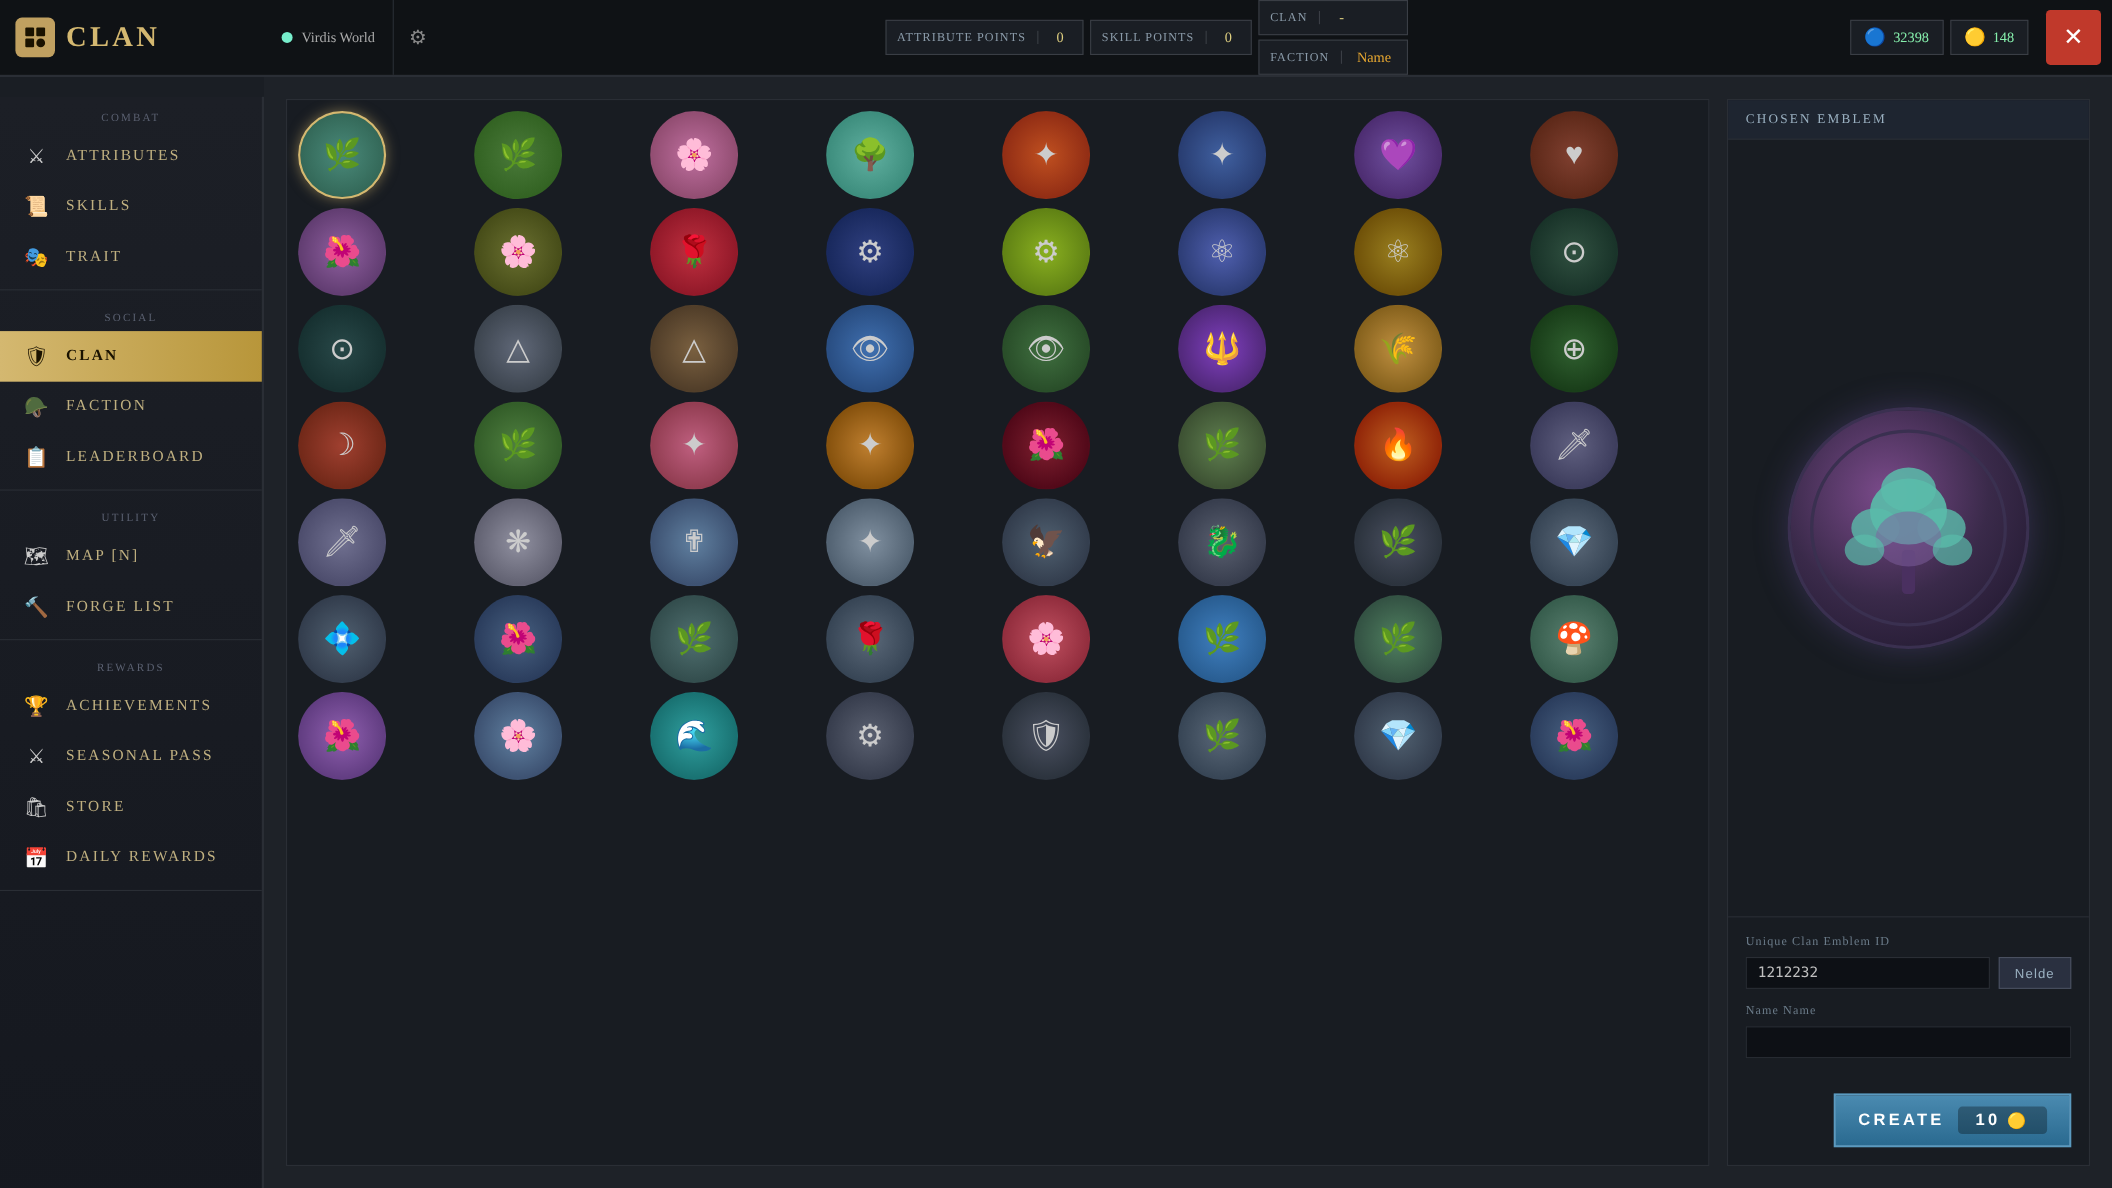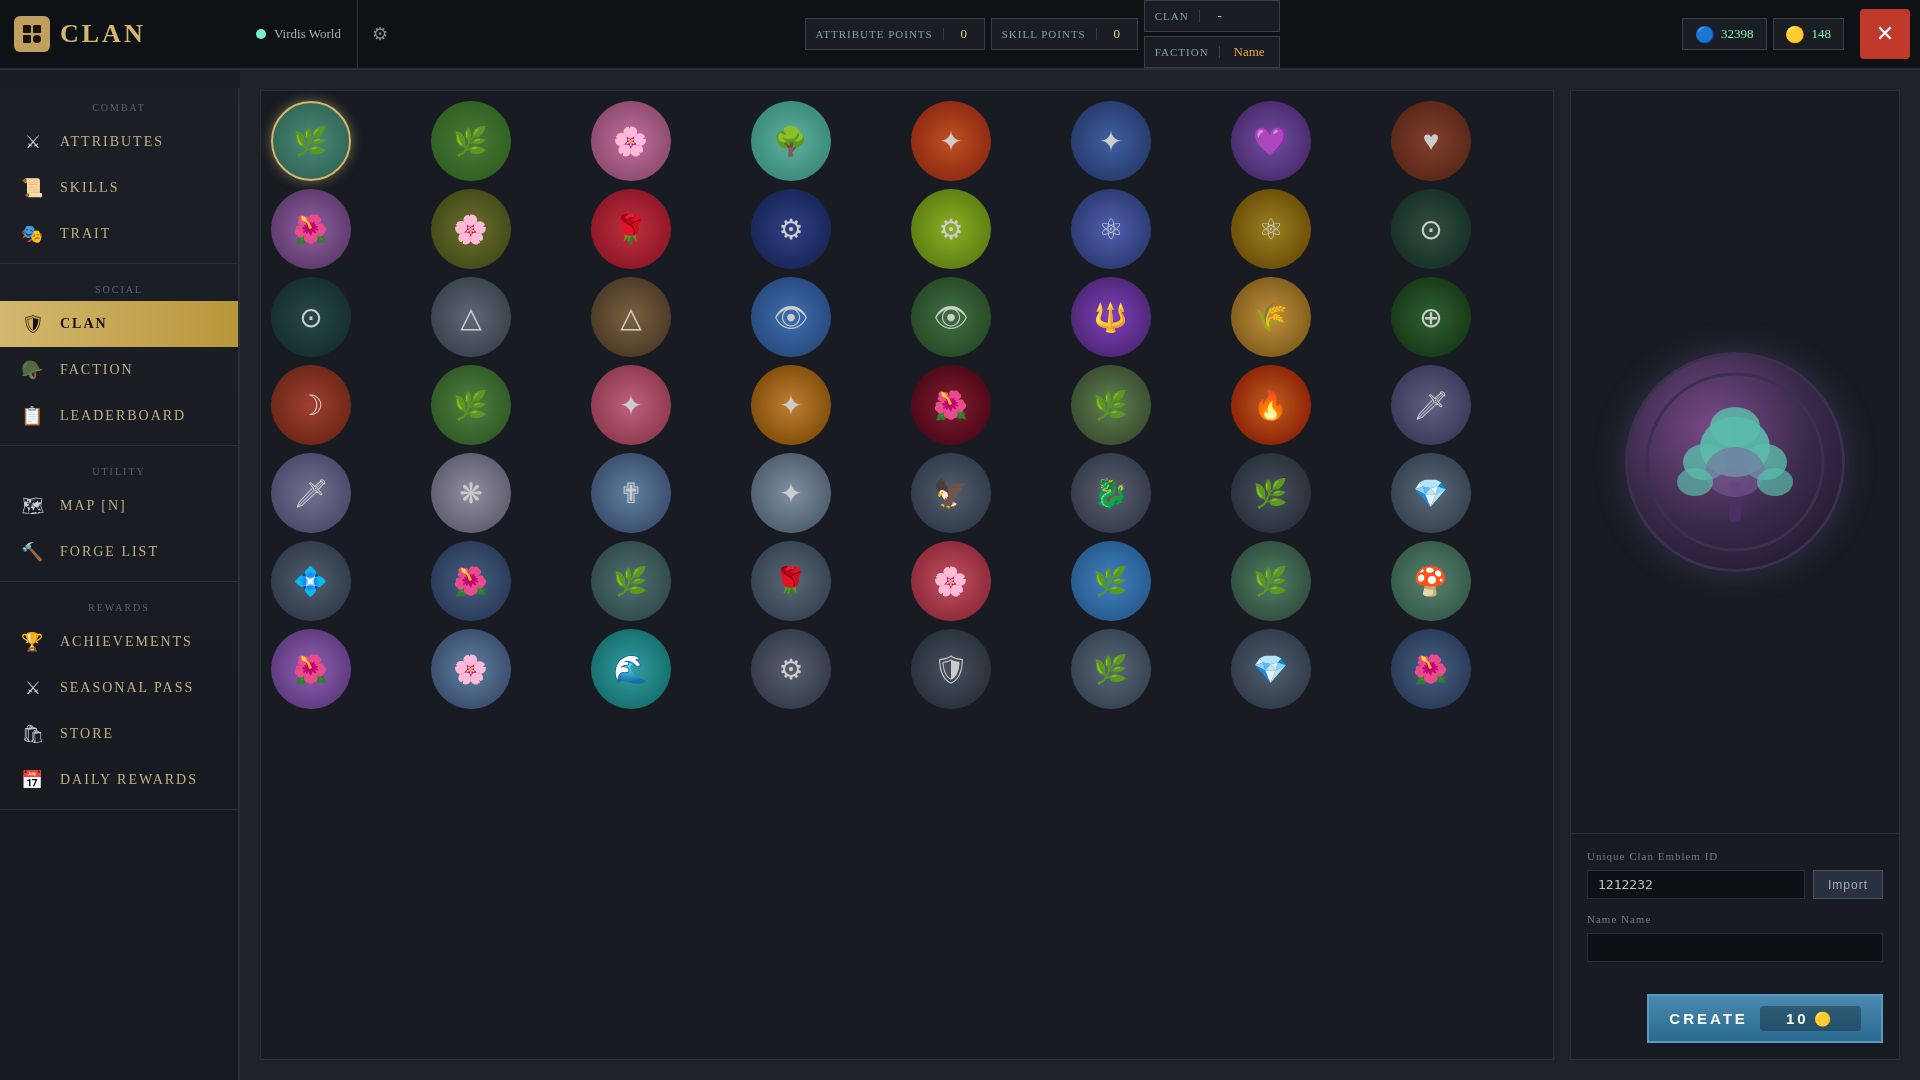--- a/index.html
+++ b/index.html
@@ -317,21 +317,21 @@
       align-items: center;
       gap: 12px;
       min-width: 180px;
       justify-content: center;
     }
     #create-cost {
       display: flex;
       align-items: center;
       gap: 6px;
       background: rgba(0,0,0,0.3);
-      padding: 4px 26px;
+      padding: 4px 16px;
       border-radius: 4px;
     }
     #create-cost .cost-num { font-size: 15px; font-weight: bold; }
     #create-cost .cost-icon { font-size: 14px; }
     .bg-teal { background: radial-gradient(circle, #4a8a7a 0%, #2a5a4a 100%); }
     .bg-green { background: radial-gradient(circle, #4a7a3a 0%, #2a5a1a 100%); }
     .bg-pink { background: radial-gradient(circle, #c070a0 0%, #804060 100%); }
     .bg-mint { background: radial-gradient(circle, #60b0a0 0%, #308070 100%); }
     .bg-red-orange { background: radial-gradient(circle, #c05020 0%, #802010 100%); }
     .bg-blue-gold { background: radial-gradient(circle, #4060a0 0%, #203060 100%); }
@@ -556,20 +556,21 @@
           <div class="emblem-item bg-gray2" style="width: 80px; height: 80px; border-radius: 50%; display: flex; align-items: center; justify-content: center; font-size: 28px; cursor: pointer; border: 2px solid transparent; transition: transform 0.1s; background: radial-gradient(circle, rgb(74, 80, 96) 0%, rgb(32, 40, 48) 100%);">🛡</div>
           <div class="emblem-item bg-gray3" style="width: 80px; height: 80px; border-radius: 50%; display: flex; align-items: center; justify-content: center; font-size: 28px; cursor: pointer; border: 2px solid transparent; transition: transform 0.1s; background: radial-gradient(circle, rgb(90, 104, 120) 0%, rgb(42, 56, 72) 100%);">🌿</div>
           <div class="emblem-item bg-gray4" style="width: 80px; height: 80px; border-radius: 50%; display: flex; align-items: center; justify-content: center; font-size: 28px; cursor: pointer; border: 2px solid transparent; transition: transform 0.1s; background: radial-gradient(circle, rgb(80, 96, 112) 0%, rgb(40, 48, 64) 100%);">💎</div>
           <div class="emblem-item bg-gray5" style="width: 80px; height: 80px; border-radius: 50%; display: flex; align-items: center; justify-content: center; font-size: 28px; cursor: pointer; border: 2px solid transparent; transition: transform 0.1s; background: radial-gradient(circle, rgb(72, 96, 128) 0%, rgb(32, 48, 80) 100%);">🌺</div>
         </div>
     </div>
   </div>
 
   <div id="right-panel">
     <div id="chosen-emblem-panel">
+      <div class="panel-header">CHOSEN EMBLEM</div>
       <div id="chosen-emblem-display">
         <div id="chosen-emblem-large">
 
           <svg width="180" height="180" viewBox="0 0 180 180">
             <circle cx="90" cy="90" r="88" fill="none" stroke="#3a3050" stroke-width="3"></circle>
 
             <rect x="84" y="110" width="12" height="40" fill="#4a3060" rx="4"></rect>
 
             <ellipse cx="90" cy="75" rx="35" ry="30" fill="#5abcaa" opacity="0.9"></ellipse>
             <ellipse cx="60" cy="90" rx="22" ry="18" fill="#5abcaa" opacity="0.8"></ellipse>
@@ -580,21 +581,21 @@
 
             <ellipse cx="50" cy="110" rx="18" ry="14" fill="#5abcaa" opacity="0.7"></ellipse>
             <ellipse cx="130" cy="110" rx="18" ry="14" fill="#5abcaa" opacity="0.7"></ellipse>
           </svg>
         </div>
       </div>
       <div id="emblem-info">
         <div class="info-label">Unique Clan Emblem ID</div>
         <div class="id-row">
           <input type="text" class="id-input" value="1212232" style="">
-          <button class="import-btn">Import</button>
+          <button class="import-btn">Nelde</button>
         </div>
         <div class="info-label">Name Name</div>
         <input type="text" class="clan-name-input" placeholder="" style="">
       </div>
       <div id="create-btn-row">
         <button id="create-btn">
           <span>CREATE</span>
           <div id="create-cost">
             <span class="cost-num">10</span>
             <span class="cost-icon">🟡</span>

